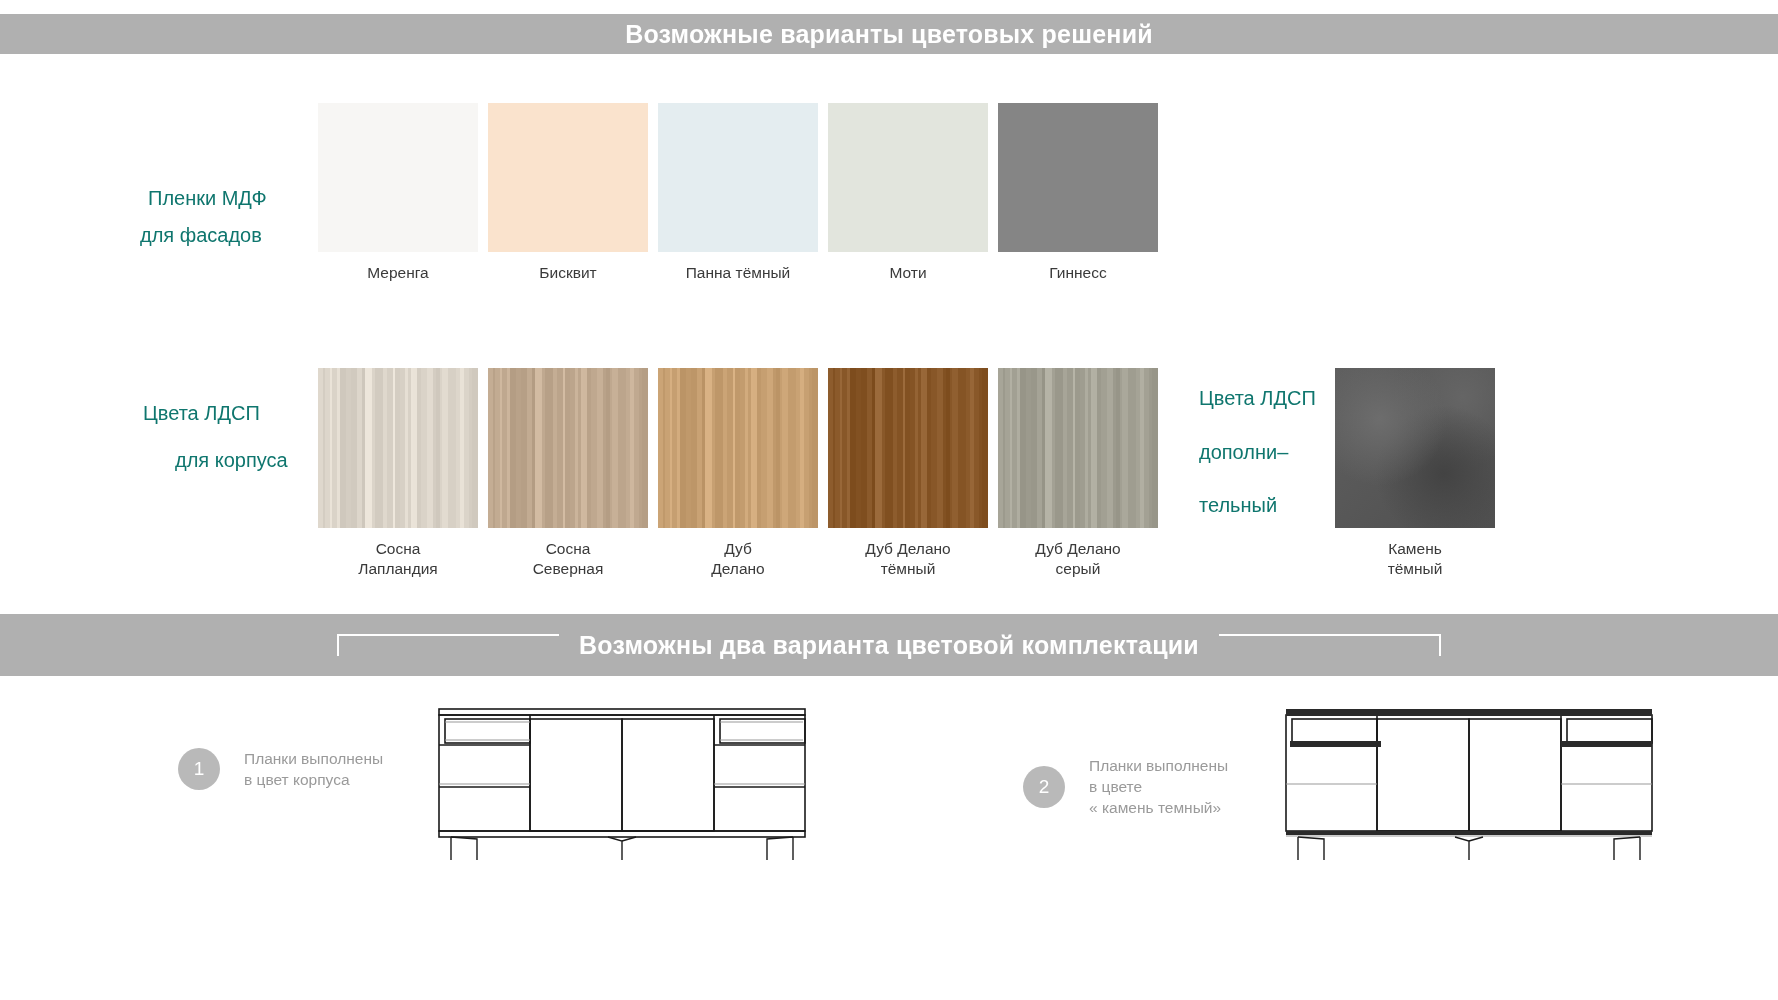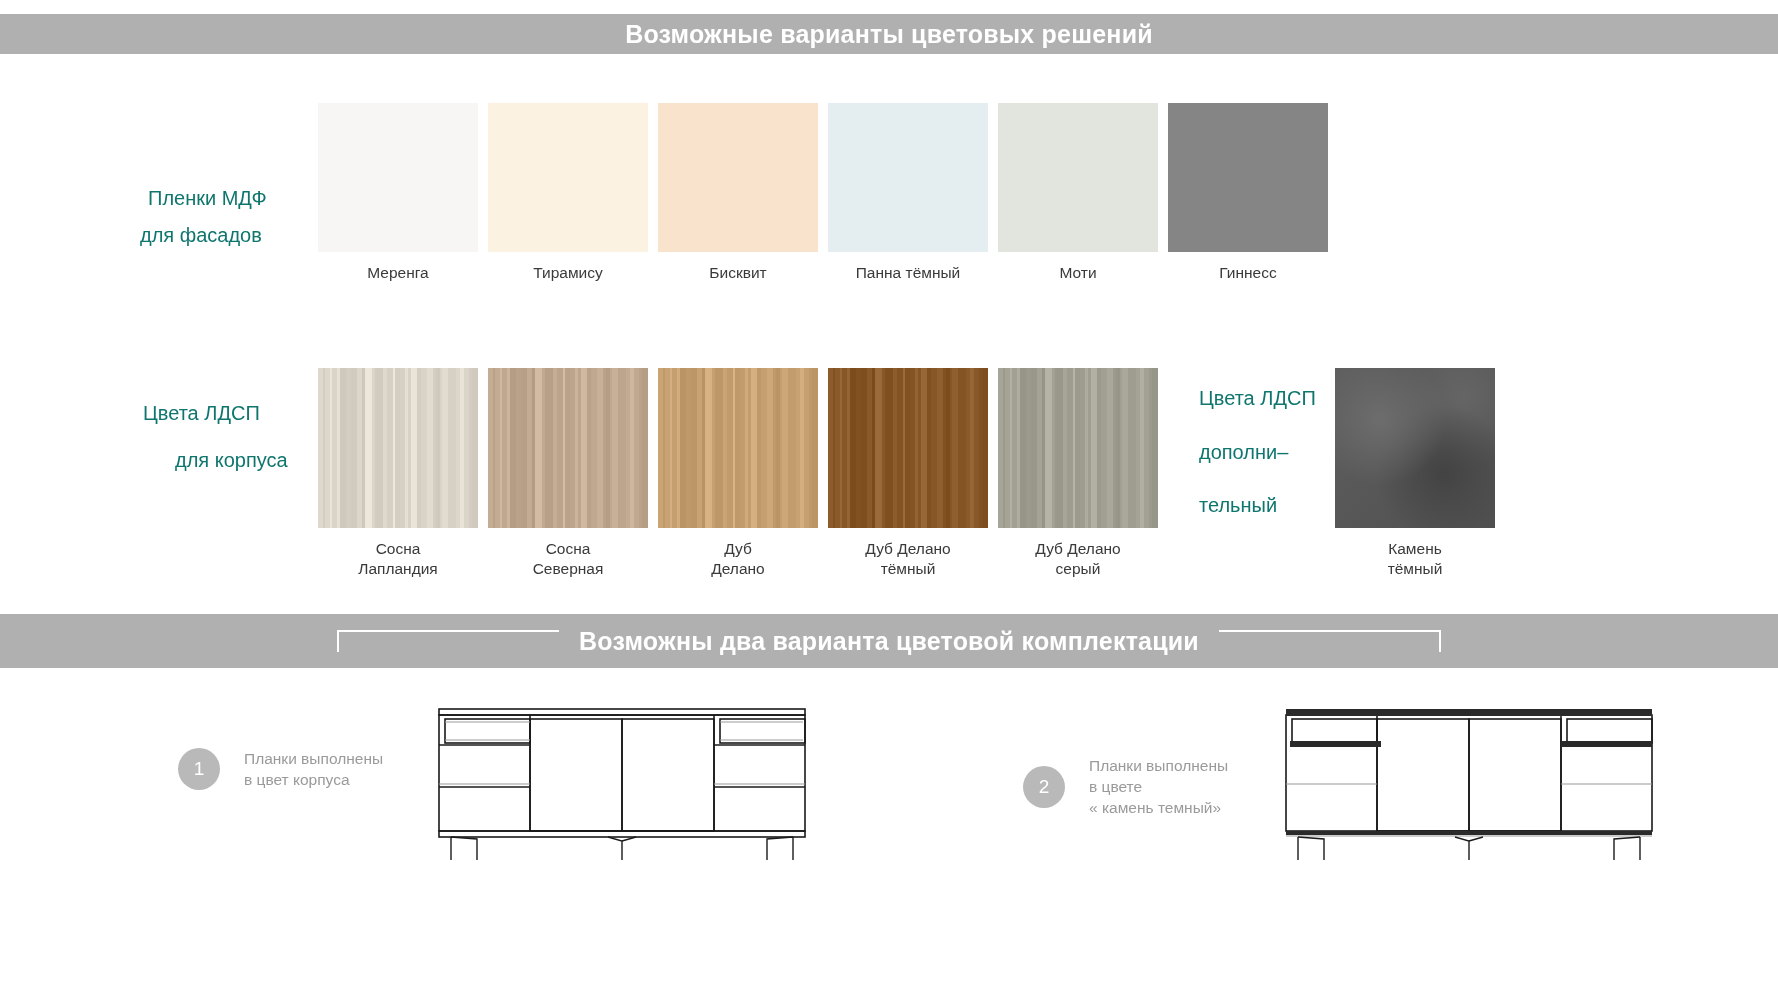--- a/index.html
+++ b/index.html
@@ -28,21 +28,21 @@
     align-items: center;
     justify-content: center;
   }
   .banner-title {
     font-size: 25px;
     font-weight: bold;
     letter-spacing: 0.2px;
     white-space: nowrap;
   }
   #banner-top { top: 14px; height: 40px; }
-  #banner-mid { top: 614px; height: 54px; }
+  #banner-mid { top: 614px; height: 62px; }
 
   .banner-inner {
     display: flex;
     align-items: center;
     justify-content: center;
     gap: 20px;
   }
   
   .bracket {
     position: relative;
@@ -139,24 +139,20 @@
   <div class="banner-title">Возможные варианты цветовых решений</div>
 </div>
 
 <div class="row-label" style="left:148px; top:180px;">Пленки МДФ</div>
 <div class="row-label" style="left:140px; top:217px;">для фасадов</div>
 
 <div class="swatch-row" id="mdf-row" style="left:318px; top:103px;">
     <div class="swatch-cell">
       <span class="chip" style="background: rgb(247, 246, 244);"></span>
       <div class="chip-label">Меренга</div>
-    </div>
-    <div class="swatch-cell">
-      <span class="chip" style="background: rgb(251, 242, 226);"></span>
-      <div class="chip-label">Тирамису</div>
     </div>
     <div class="swatch-cell">
       <span class="chip" style="background: rgb(250, 227, 205);"></span>
       <div class="chip-label">Бисквит</div>
     </div>
     <div class="swatch-cell">
       <span class="chip" style="background: rgb(228, 237, 240);"></span>
       <div class="chip-label">Панна тёмный</div>
     </div>
     <div class="swatch-cell">

